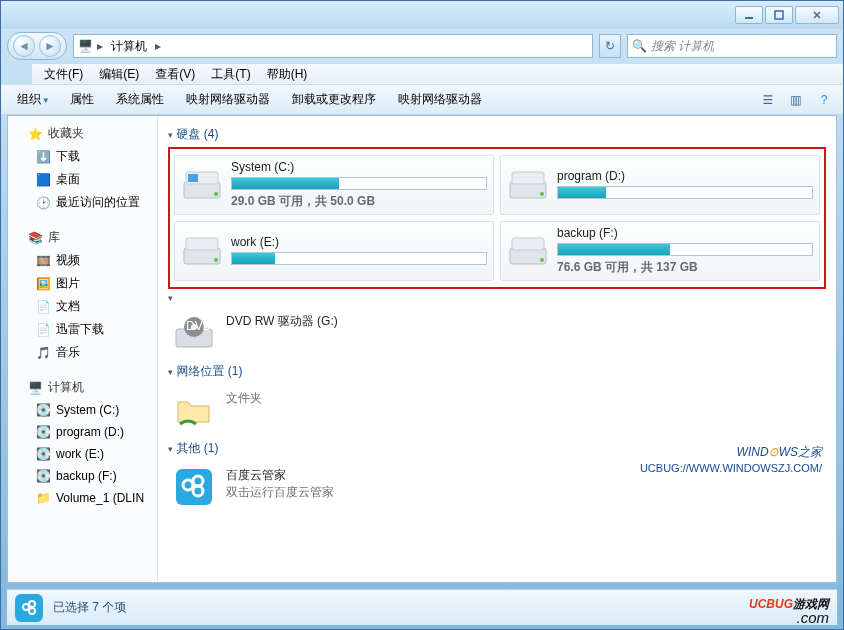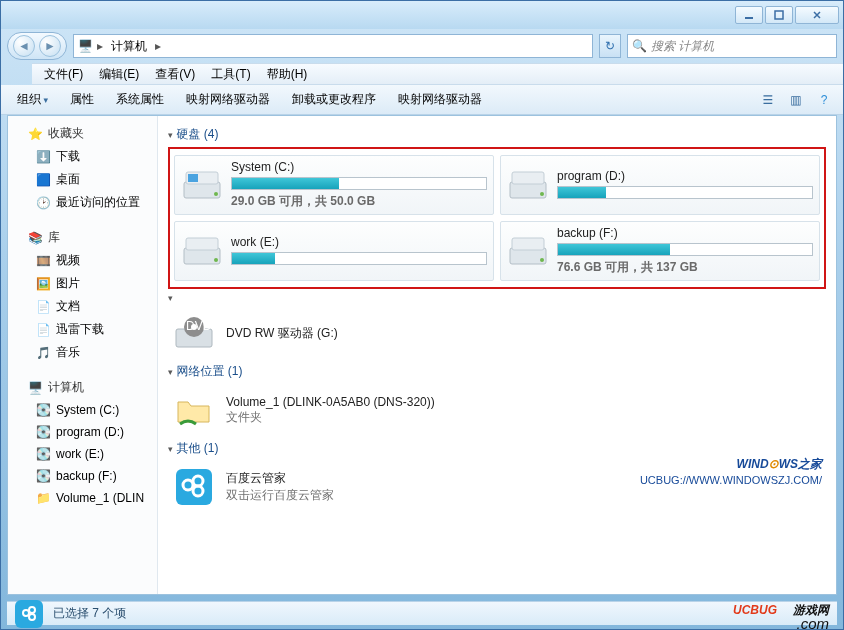--- a/index.html
+++ b/index.html
@@ -51,37 +51,37 @@
 .drive-grid{ display:grid; grid-template-columns: 1fr 1fr; gap:6px; padding:4px 2px;}
 .drive-grid.highlight{ border:2px solid #d01515; padding:6px 4px;}
 .drive{ display:flex; align-items:center; gap:8px; padding:4px 6px; background:linear-gradient(#fdfefe,#f1f5f8); border:1px solid #d7e2ea; border-radius:2px;}
 .drive .dicon{ width:42px; height:36px; display:flex; align-items:center; justify-content:center;}
 .drive .dbody{ flex:1; }
 .drive .dname{ color:#222; margin-bottom:3px;}
 .drive .bar{ height:13px; border:1px solid #b8c4cd; background:#fff; position:relative; margin-bottom:3px;}
 .drive .bar .fill{ position:absolute; left:0; top:0; bottom:0; background:linear-gradient(#3fc6d8,#17a3bb);}
 .drive .dstat{ color:#6a6a6a;font-weight:bold;}
 
-.itemrow{ display:flex; align-items:center; gap:10px; padding:6px 4px;}
+.itemrow{ display:flex; align-items:flex-start; gap:10px; padding:6px 4px;}
 .itemrow .bigico{ width:44px; height:40px; display:flex;align-items:center;justify-content:center;}
 .itemrow .meta .title{color:#222;}
 .itemrow .meta .sub{color:#707070;}
 
 .watermark1{ position:absolute; right:14px; bottom:108px; text-align:right; pointer-events:none;}
-.watermark1 .t{ font-size:22px; font-weight:bold; font-style:italic; color:#174a99;}
+.watermark1 .t{ font-size:22px; font-weight:normal; font-style:italic; color:#174a99;}
 .watermark1 .t .o{color:#e08a00;}
 .watermark1 .u{ font-size:11px; color:#174a99;}
 
 
-.statusbar{ height:24px; background:linear-gradient(#f0f7fd,#d9ebf8); border-top:1px solid #b9d3e8; display:flex; align-items:center; padding:0 8px; gap:10px; margin:0 6px 4px 6px;}
+.statusbar{ height:36px; background:linear-gradient(#f0f7fd,#d9ebf8); border-top:1px solid #b9d3e8; display:flex; align-items:center; padding:0 8px; gap:10px; margin:0 6px 4px 6px;}
 .statusbar .sico{ width:28px; height:28px; background:#2aa9e0; border-radius:6px; display:flex;align-items:center;justify-content:center; color:#fff;}
 .statusbar .stext{ color:#2a4e6e;}
 .watermark2{ margin-left:auto; font-size:20px; font-weight:bold; font-style:italic;}
 .watermark2 .uc{color:#e23a1a;}
-.watermark2 .rest{color:#111;margin-left:16px;}
+.watermark2 .rest{color:#111;}
 .watermark2 .com{font-size:15px; color:#111; font-weight:normal; display:block; text-align:right; margin-top:-4px;}
 
 
 .i-drive svg, .i-dvd svg, .i-folder svg, .i-cloud svg { display:block;}
 </style>
 </head>
 <body>
 
 <div class="window">
 
@@ -318,21 +318,20 @@
         <span>网络位置 (1)</span>
       </div>
       <div class="itemrow">
         <div class="bigico i-folder">
           <svg width="40" height="36">
               <path d="M4 10 h10 l3 4 h18 v16 h-31 z" fill="#ffe9a8" stroke="#d7b65c"></path>
               <path d="M6 32 q8 -6 16 0" stroke="#3a9b3a" stroke-width="3" fill="none"></path>
             </svg>
         </div>
         <div class="meta">
-          <div class="title">Volume_1 (DLINK-0A5AB0 (DNS-320))</div>
           <div class="sub">文件夹</div>
         </div>
       </div>
 
       <div class="section-head">
         <span class="tri">▾</span>
         <span>其他 (1)</span>
       </div>
       <div class="itemrow">
         <div class="bigico i-cloud">

